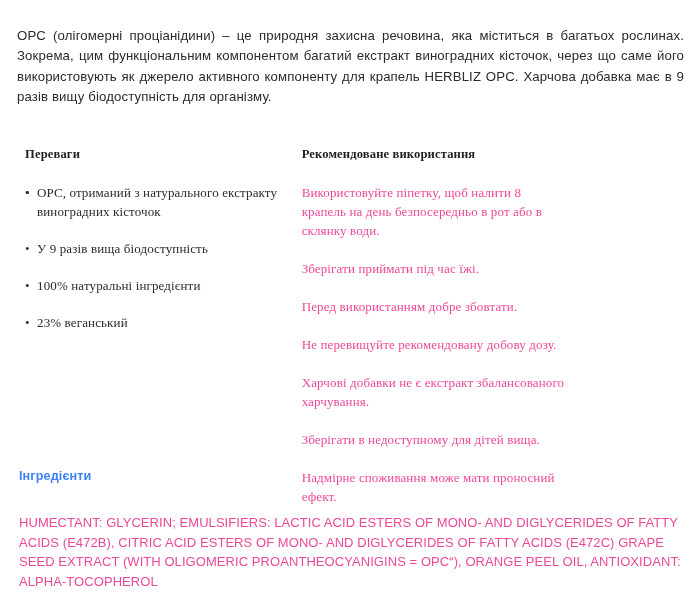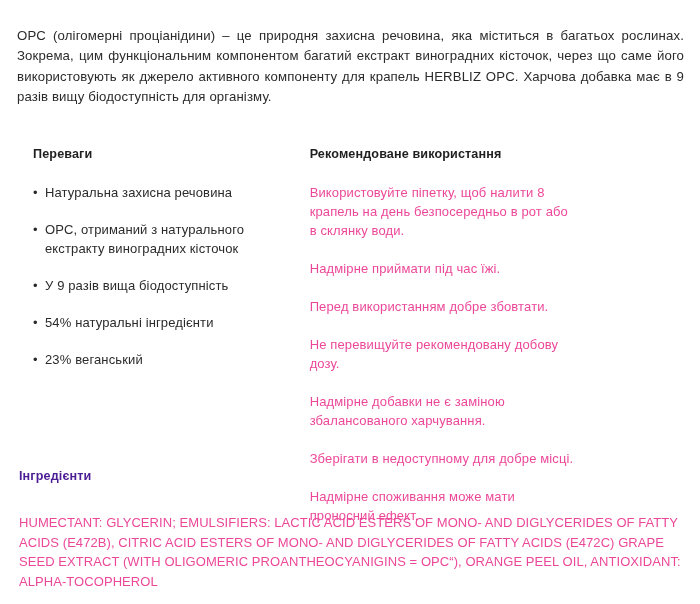--- a/index.html
+++ b/index.html
@@ -32,26 +32,27 @@
     line-height: 20.3px;
     text-align: justify;
     text-justify: inter-word;
     color: #2b2b2b;
     letter-spacing: 0.01em;
   }
 
   
   .columns {
     position: absolute;
-    left: 14px;
+    left: 6px;
     top: 146px;
     width: 560px;
     display: flex;
     flex-direction: row;
     align-items: flex-start;
+    font-family: Liberation Serif, serif;
   }
   .col-left {
     width: 348px;
     padding-left: 19px;
     box-sizing: border-box;
   }
   .col-right {
     width: 352px;
     padding-left: 17px;
     box-sizing: border-box;
@@ -107,21 +108,21 @@
   .ingredients-block {
     position: absolute;
     left: 19px;
     top: 468px;
     width: 666px;
   }
   .ingredients-heading {
     font-size: 12.6px;
     font-weight: bold;
     line-height: 16px;
-    color: #4c1d95;
+    color: #3b82f6;
     margin: 0 0 29px 0;
     letter-spacing: 0.01em;
   }
   .ingredients-body {
     font-size: 13px;
     line-height: 19.5px;
     color: #ec4899;
     letter-spacing: 0.005em;
     margin: 0;
     width: 666px;
@@ -134,49 +135,48 @@
 
   <p class="intro">OPC (олігомерні проціанідини) – це природня захисна речовина, яка міститься в багатьох рослинах. Зокрема, цим функціональним компонентом багатий екстракт виноградних кісточок, через що саме його використовують як джерело активного компоненту для крапель HERBLIZ OPC. Харчова добавка має в 9 разів вищу біодоступність для організму.</p>
 
   <div class="columns">
 
     <div class="col-left">
       <h2 class="col-heading">Переваги</h2>
       <ul class="benefits">
         <li>
           <span class="bullet">•</span>
-          <span>Натуральна захисна речовина</span>
         </li>
         <li>
           <span class="bullet">•</span>
           <span>OPC, отриманий з натурального екстракту виноградних кісточок</span>
         </li>
         <li>
           <span class="bullet">•</span>
           <span>У 9 разів вища біодоступність</span>
         </li>
         <li>
           <span class="bullet">•</span>
-          <span>54% натуральні інгредієнти</span>
+          <span>100% натуральні інгредієнти</span>
         </li>
         <li>
           <span class="bullet">•</span>
           <span>23% веганський</span>
         </li>
       </ul>
     </div>
 
     <div class="col-right">
       <h2 class="col-heading">Рекомендоване використання</h2>
       <p class="usage-item">Використовуйте піпетку, щоб налити 8 крапель на день безпосередньо в рот або в склянку води.</p>
-      <p class="usage-item">Надмірне приймати під час їжі.</p>
+      <p class="usage-item">Зберігати приймати під час їжі.</p>
       <p class="usage-item">Перед використанням добре збовтати.</p>
       <p class="usage-item">Не перевищуйте рекомендовану добову дозу.</p>
-      <p class="usage-item">Надмірне добавки не є заміною збалансованого харчування.</p>
-      <p class="usage-item">Зберігати в недоступному для добре місці.</p>
+      <p class="usage-item">Харчові добавки не є екстракт збалансованого харчування.</p>
+      <p class="usage-item">Зберігати в недоступному для дітей вища.</p>
       <p class="usage-item">Надмірне споживання може мати проносний ефект.</p>
     </div>
 
   </div>
 
   <div class="ingredients-block">
     <h2 class="ingredients-heading">Інгредієнти</h2>
     <p class="ingredients-body">HUMECTANT: GLYCERIN; EMULSIFIERS: LACTIC ACID ESTERS OF MONO- AND DIGLYCERIDES OF FATTY ACIDS (E472B), CITRIC ACID ESTERS OF MONO- AND DIGLYCERIDES OF FATTY ACIDS (E472C) GRAPE SEED EXTRACT (WITH OLIGOMERIC PROANTHEOCYANIGINS = OPC“), ORANGE PEEL OIL, ANTIOXIDANT: ALPHA-TOCOPHEROL</p>
   </div>
 

